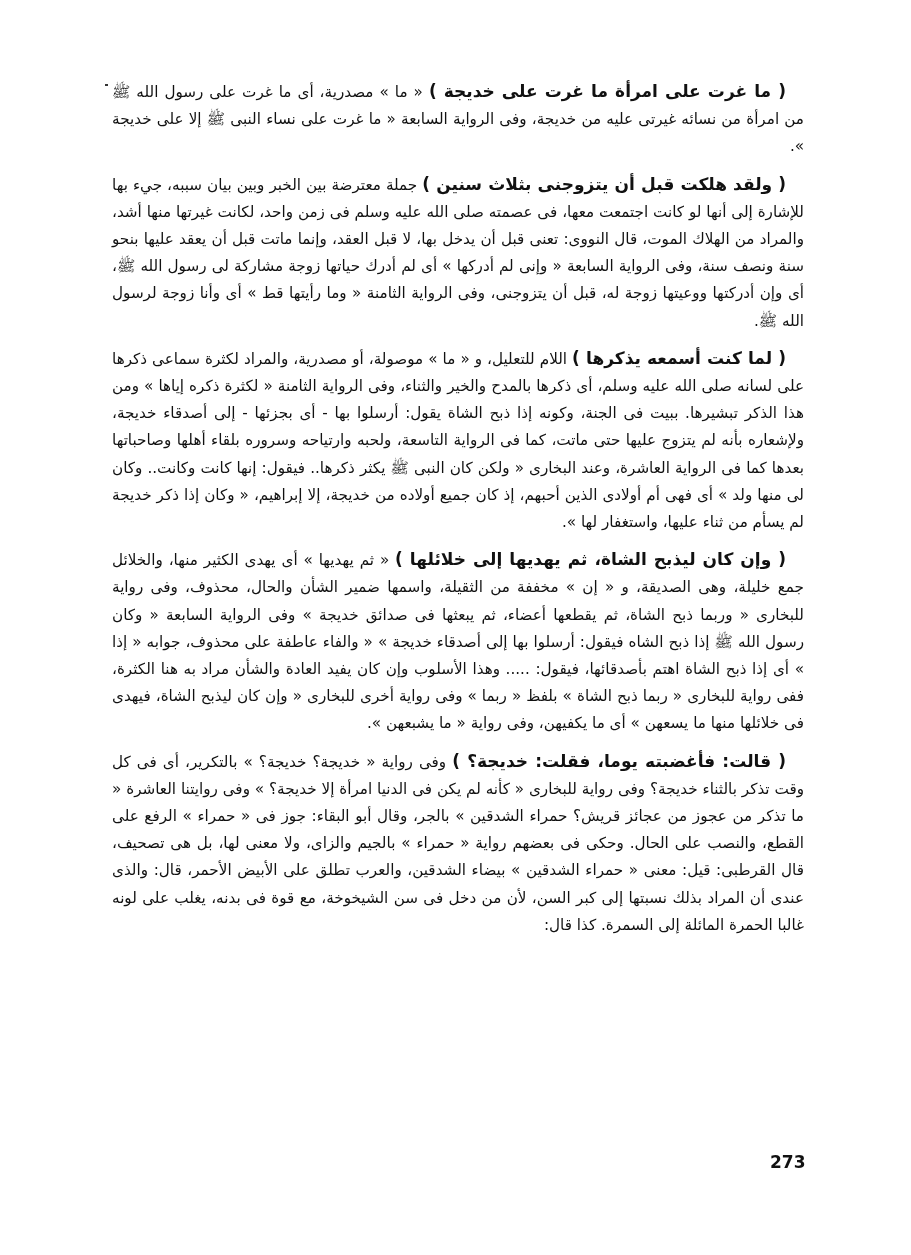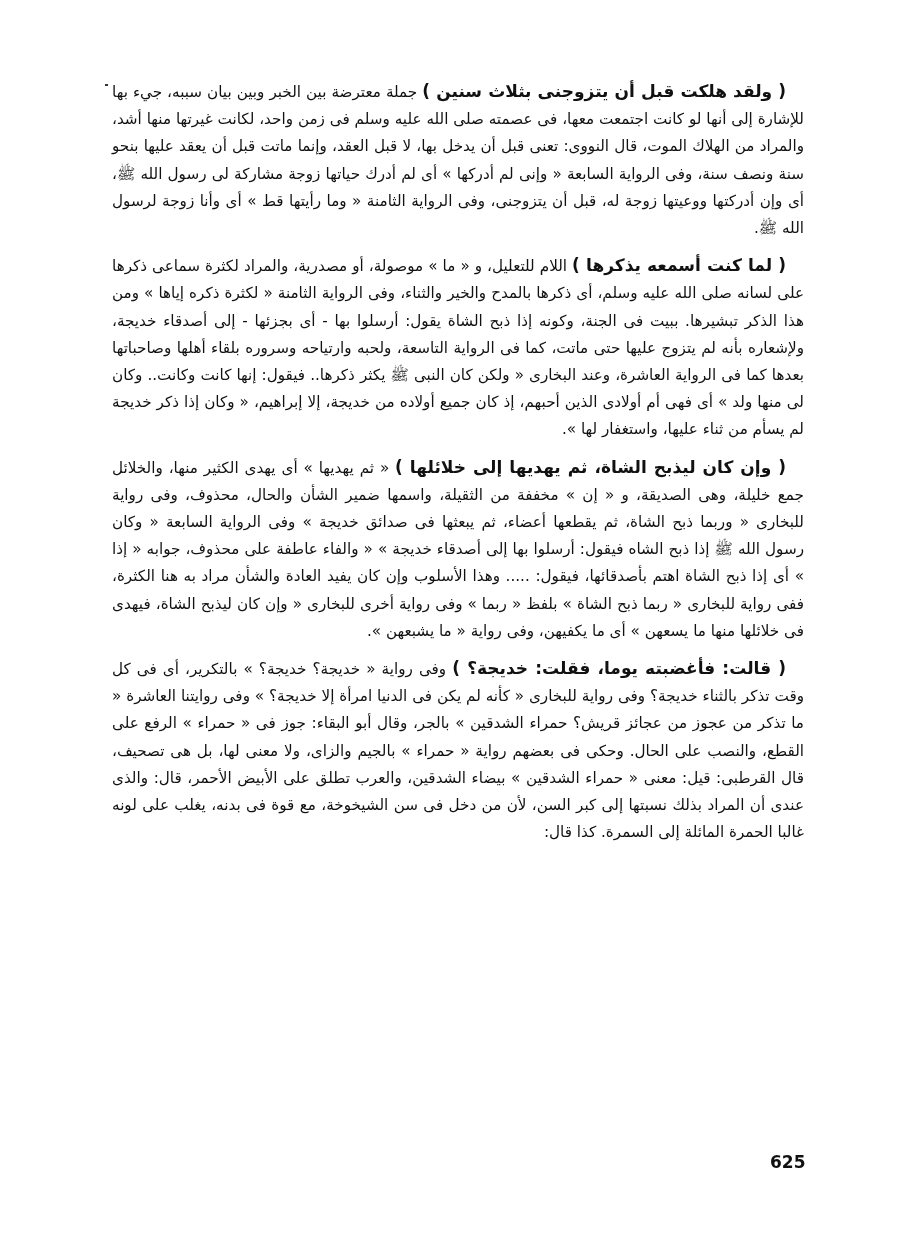--- a/index.html
+++ b/index.html
@@ -55,26 +55,29 @@
       font-family: "DejaVu Sans", sans-serif;
     }
   </style>
 </head>
 <body>
 
 <div class="stray-mark"></div>
 
 <div class="page">
   <p class="para">
+    <span class="lead">( ما غرت على امرأة ما غرت على خديجة )</span><span class="rest"> « ما » مصدرية، أى ما غرت على رسول الله ﷺ من امرأة من نسائه غيرتى عليه من خديجة، وفى الرواية السابعة « ما غرت على نساء النبى ﷺ إلا على خديجة ».</span>
+  </p>
+  <p class="para">
     <span class="lead">( ولقد هلكت قبل أن يتزوجنى بثلاث سنين )</span><span class="rest"> جملة معترضة بين الخبر وبين بيان سببه، جيء بها للإشارة إلى أنها لو كانت اجتمعت معها، فى عصمته صلى الله عليه وسلم فى زمن واحد، لكانت غيرتها منها أشد، والمراد من الهلاك الموت، قال النووى: تعنى قبل أن يدخل بها، لا قبل العقد، وإنما ماتت قبل أن يعقد عليها بنحو سنة ونصف سنة، وفى الرواية السابعة « وإنى لم أدركها » أى لم أدرك حياتها زوجة مشاركة لى رسول الله ﷺ، أى وإن أدركتها ووعيتها زوجة له، قبل أن يتزوجنى، وفى الرواية الثامنة « وما رأيتها قط » أى وأنا زوجة لرسول الله ﷺ.</span>
   </p>
   <p class="para">
     <span class="lead">( لما كنت أسمعه يذكرها )</span><span class="rest"> اللام للتعليل، و « ما » موصولة، أو مصدرية، والمراد لكثرة سماعى ذكرها على لسانه صلى الله عليه وسلم، أى ذكرها بالمدح والخير والثناء، وفى الرواية الثامنة « لكثرة ذكره إياها » ومن هذا الذكر تبشيرها. ببيت فى الجنة، وكونه إذا ذبح الشاة يقول: أرسلوا بها - أى بجزئها - إلى أصدقاء خديجة، ولإشعاره بأنه لم يتزوج عليها حتى ماتت، كما فى الرواية التاسعة، ولحبه وارتياحه وسروره بلقاء أهلها وصاحباتها بعدها كما فى الرواية العاشرة، وعند البخارى « ولكن كان النبى ﷺ يكثر ذكرها.. فيقول: إنها كانت وكانت.. وكان لى منها ولد » أى فهى أم أولادى الذين أحبهم، إذ كان جميع أولاده من خديجة، إلا إبراهيم، « وكان إذا ذكر خديجة لم يسأم من ثناء عليها، واستغفار لها ».</span>
   </p>
   <p class="para">
     <span class="lead">( وإن كان ليذبح الشاة، ثم يهديها إلى خلائلها )</span><span class="rest"> « ثم يهديها » أى يهدى الكثير منها، والخلائل جمع خليلة، وهى الصديقة، و « إن » مخففة من الثقيلة، واسمها ضمير الشأن والحال، محذوف، وفى رواية للبخارى « وربما ذبح الشاة، ثم يقطعها أعضاء، ثم يبعثها فى صدائق خديجة » وفى الرواية السابعة « وكان رسول الله ﷺ إذا ذبح الشاه فيقول: أرسلوا بها إلى أصدقاء خديجة » « والفاء عاطفة على محذوف، جوابه « إذا » أى إذا ذبح الشاة اهتم بأصدقائها، فيقول: ..... وهذا الأسلوب وإن كان يفيد العادة والشأن مراد به هنا الكثرة، ففى رواية للبخارى « ربما ذبح الشاة » بلفظ « ربما » وفى رواية أخرى للبخارى « وإن كان ليذبح الشاة، فيهدى فى خلائلها منها ما يسعهن » أى ما يكفيهن، وفى رواية « ما يشبعهن ».</span>
   </p>
   <p class="para">
     <span class="lead">( قالت: فأغضبته يوما، فقلت: خديجة؟ )</span><span class="rest"> وفى رواية « خديجة؟ خديجة؟ » بالتكرير، أى فى كل وقت تذكر بالثناء خديجة؟ وفى رواية للبخارى « كأنه لم يكن فى الدنيا امرأة إلا خديجة؟ » وفى روايتنا العاشرة « ما تذكر من عجوز من عجائز قريش؟ حمراء الشدقين » بالجر، وقال أبو البقاء: جوز فى « حمراء » الرفع على القطع، والنصب على الحال. وحكى فى بعضهم رواية « حمراء » بالجيم والزاى، ولا معنى لها، بل هى تصحيف، قال القرطبى: قيل: معنى « حمراء الشدقين » بيضاء الشدقين، والعرب تطلق على الأبيض الأحمر، قال: والذى عندى أن المراد بذلك نسبتها إلى كبر السن، لأن من دخل فى سن الشيخوخة، مع قوة فى بدنه، يغلب على لونه غالبا الحمرة المائلة إلى السمرة. كذا قال:</span>
   </p>
 </div>
 
-<div class="page-number">625</div>
+<div class="page-number">273</div>
 
 </body></html>

